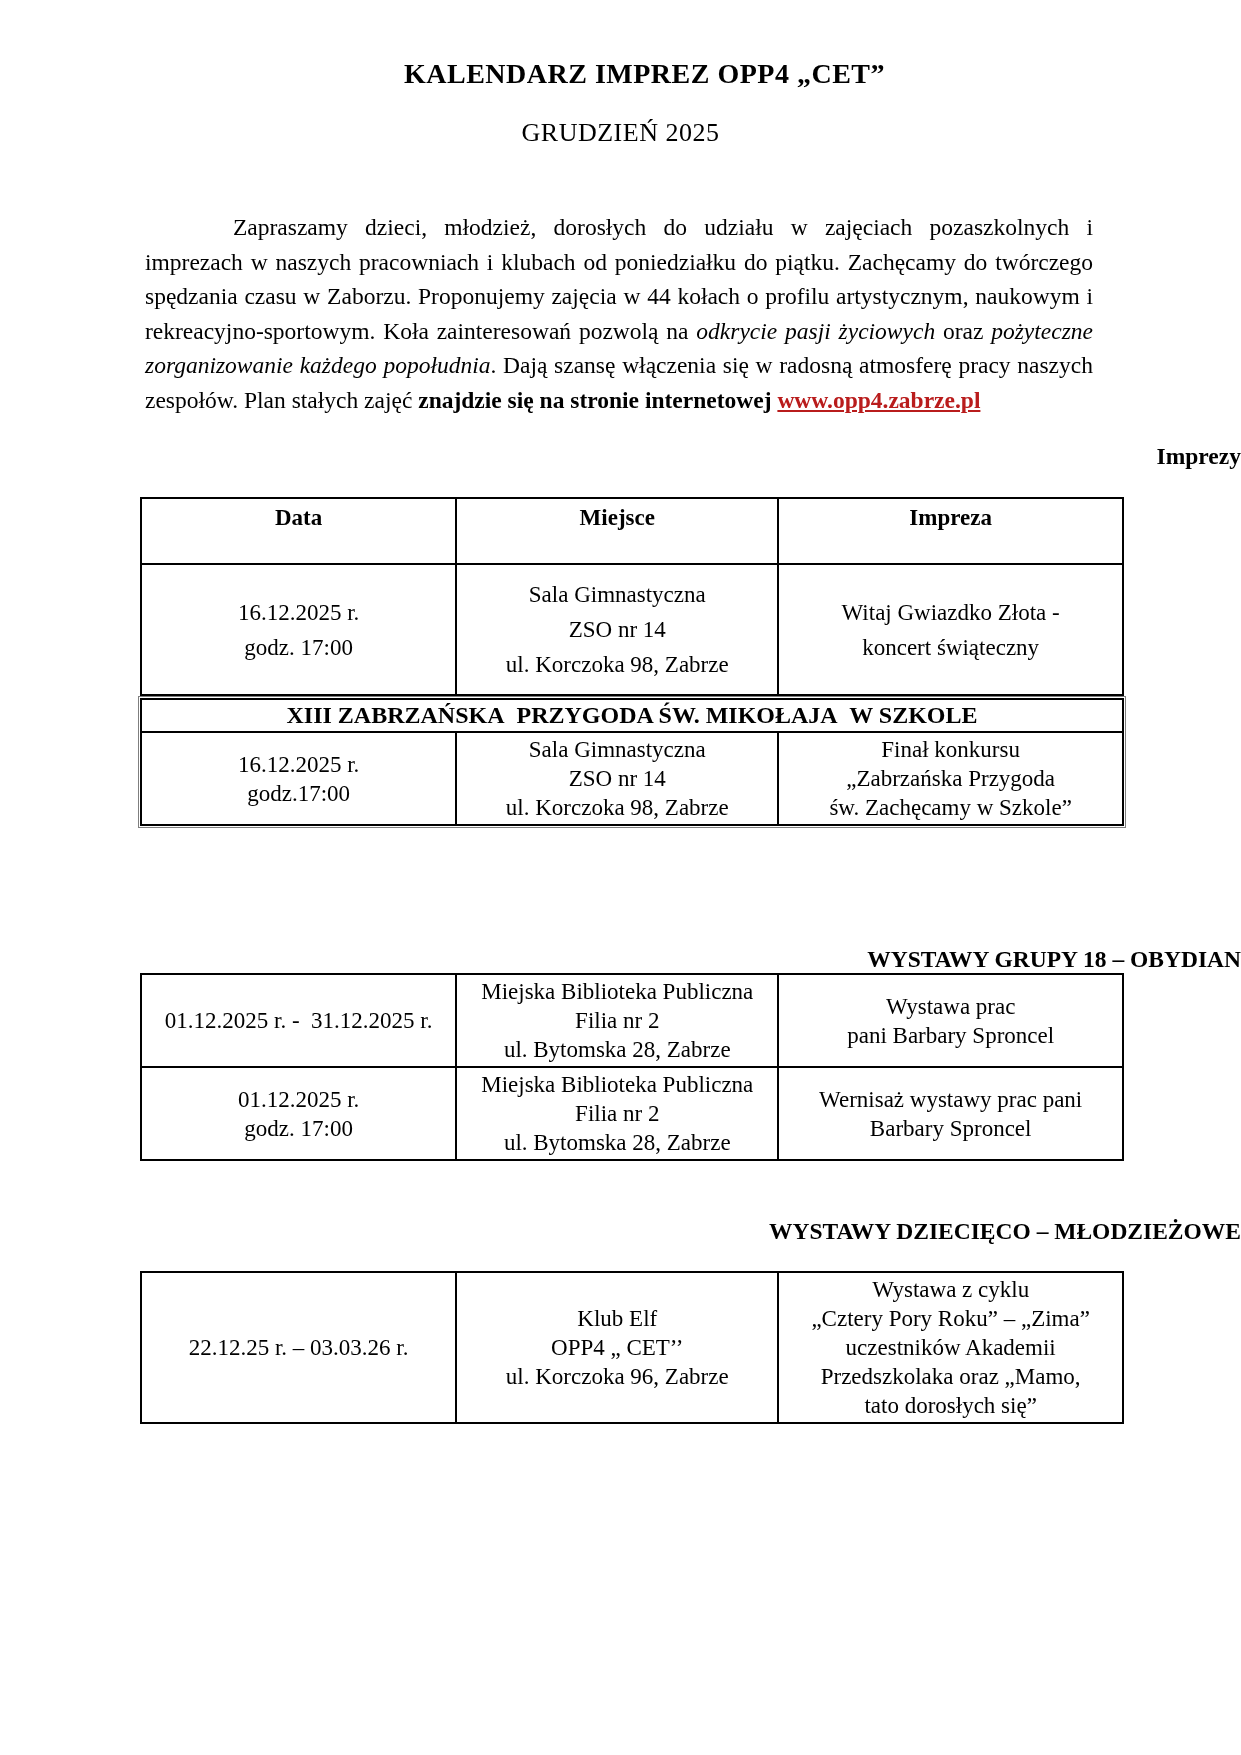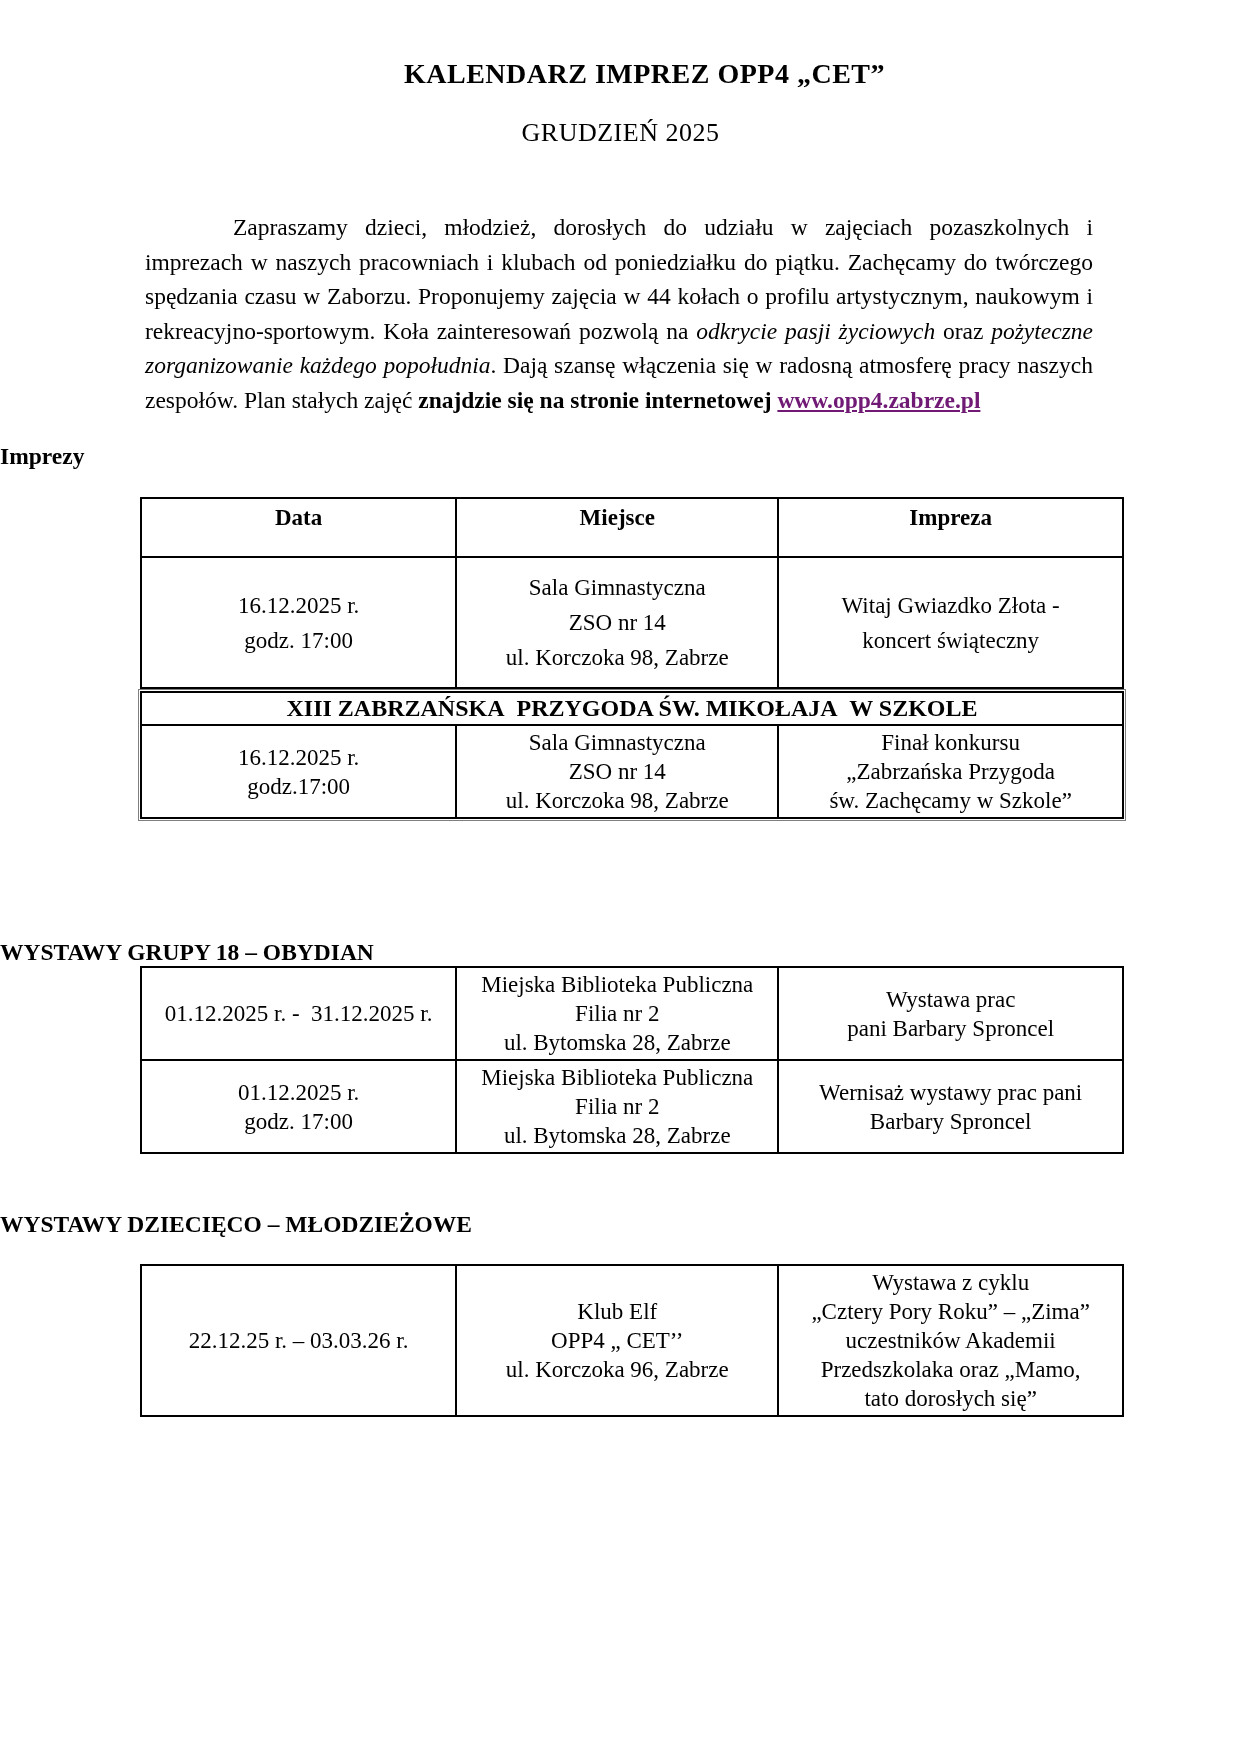--- a/index.html
+++ b/index.html
@@ -27,23 +27,23 @@
   .intro {
     margin: 62px 148px 0 145px;
     font-size: 23.5px;
     line-height: 34.5px;
     text-align: justify;
     text-indent: 88px;
   }
   .run-normal { font-style: normal; }
   .run-italic { font-style: italic; }
   .run-bold { font-weight: bold; }
-  .run-bold-underline { font-weight: bold; text-decoration: underline; color: #701a75; }
+  .run-bold-underline { font-weight: bold; text-decoration: underline; color: #b91c1c; }
   .sec-heading {
-    text-align: left;
+    text-align: right;
     font-size: 23.5px; font-weight: bold;
   }
   #h-imprezy { margin-top: 26px; margin-bottom: 27px; }
   #h-w18     { margin-top: 118px; }
   #h-wdz     { margin-top: 57px; margin-bottom: 26px; }
 
   .tbl { margin-left: 140px; width: 984px; }
   table { border-collapse: collapse; width: 100%; table-layout: fixed; }
   col.w1 { width: 32.1%; }
   col.w2 { width: 32.8%; }
@@ -53,21 +53,21 @@
     text-align: center;
     vertical-align: middle;
     padding: 2px 6px;
     font-size: 23px;
   }
   thead th {
     vertical-align: top;
     padding-top: 6px;
     font-weight: bold;
   }
-  .t1 thead tr { height: 59px; }
+  .t1 thead tr { height: 66px; }
   .t1 tbody tr:nth-child(1) { height: 131px; }
   .t1 tbody tr:nth-child(2) { height: 117px; }
   .t1 tbody td { line-height: 35px; }
 
   .nested {
     border: 1px solid #7f7f7f;
     padding: 1px;
     margin: 0 -2px;
   }
   .banner-cell {

